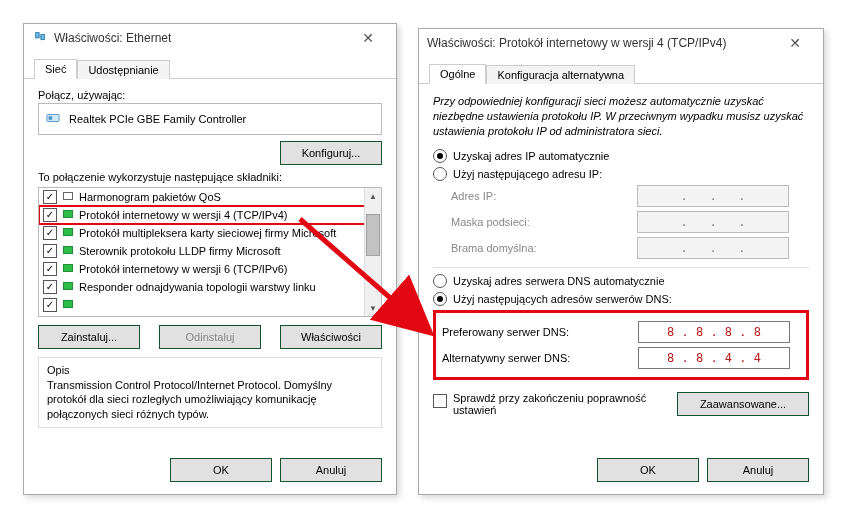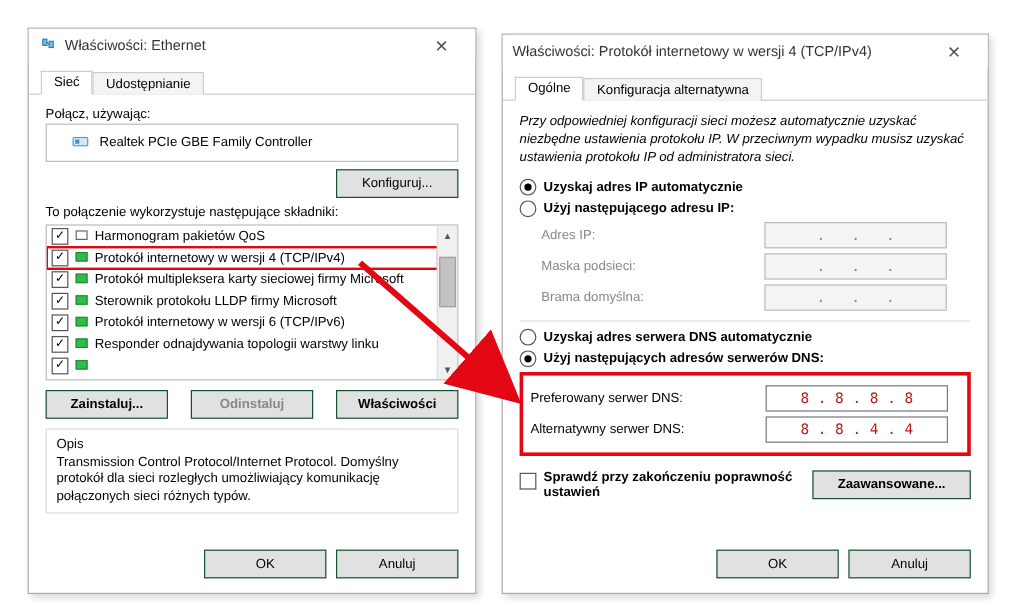--- a/index.html
+++ b/index.html
@@ -63,26 +63,25 @@
   }
   .content {
     padding: 10px 14px;
     flex: 1;
   }
   .row {
     display: flex;
     align-items: center;
     gap: 6px;
     margin: 4px 0;
-    font-weight: bold;
   }
   .adapter-box {
     border: 1px solid #bbb;
     background: #fff;
-    padding: 4px 20px;
+    padding: 4px 6px;
     display: flex;
     align-items: center;
     gap: 8px;
     height: 22px;
     margin-top: 2px;
   }
   .btn {
     min-width: 80px;
     height: 22px;
     border: 1px solid #14532d;

